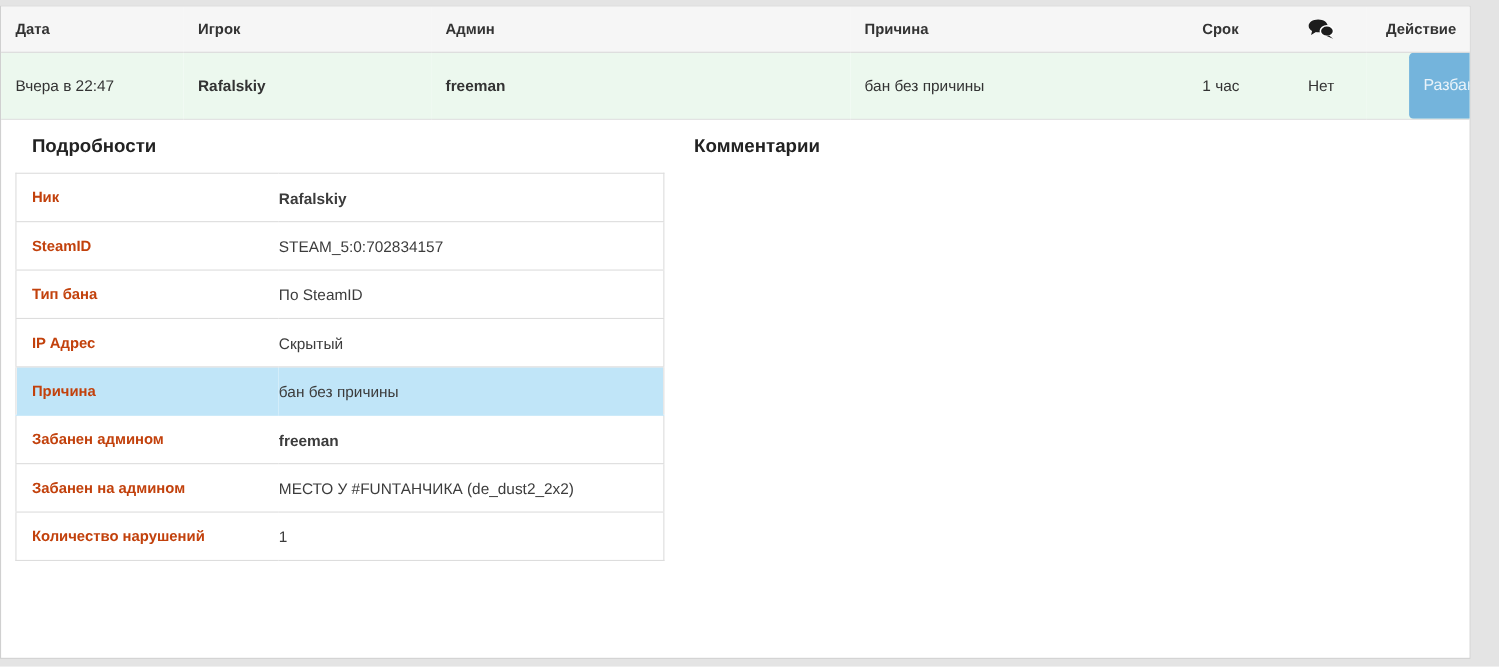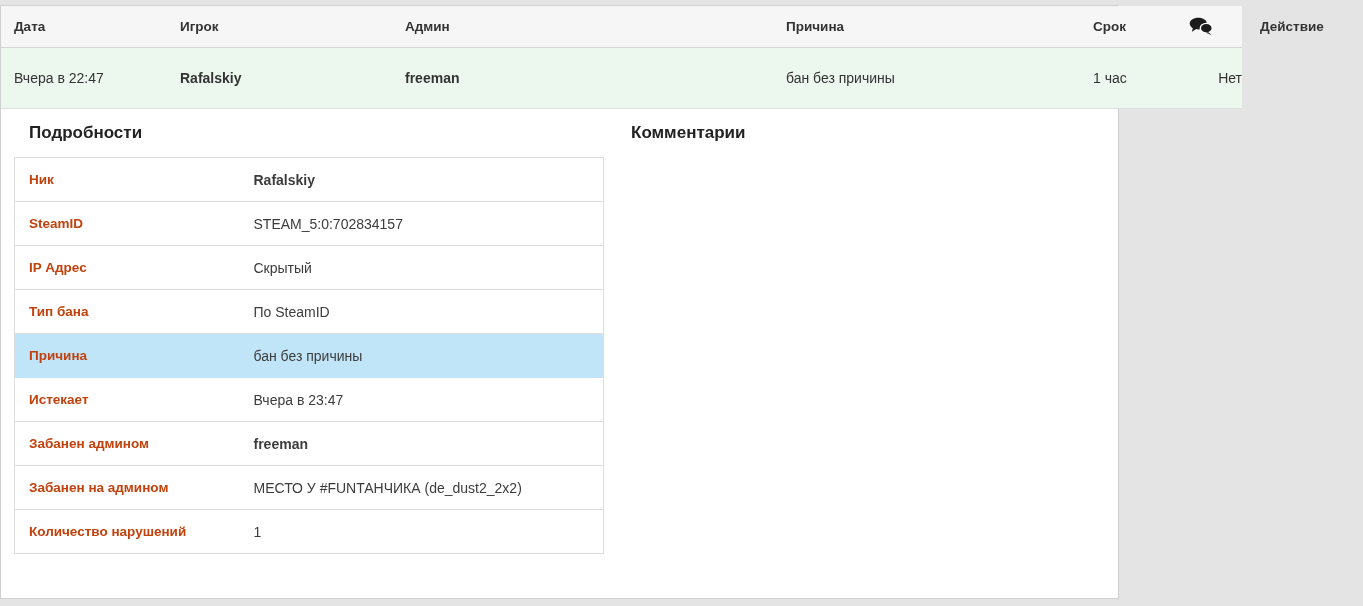--- a/index.html
+++ b/index.html
@@ -12,40 +12,40 @@
   *{box-sizing:border-box;}
   html,body{margin:0;padding:0;}
   body{
     width:1363px;height:606px;overflow:hidden;
     background:#e4e4e4;
     font-family:"Liberation Sans","DejaVu Sans",sans-serif;
     font-size:14px;color:#333;
     -webkit-font-smoothing:antialiased;
   }
   .content{
-    position:absolute;top:5px;left:0;width:1119px;height:594px;
+    position:absolute;top:5px;left:0;width:1337px;height:594px;
     background:#ffffff;border:1px solid #d0d0d0;
   }
   
   table.ban-table{
     width:100%;border-collapse:collapse;table-layout:fixed;
   }
   .ban-table thead tr{height:41px;background:var(--header-gray);}
   .ban-table thead th{
     text-align:left;font-size:13.5px;font-weight:bold;color:#333;
     padding:0 0 0 13px;border-bottom:1px solid #d6d6d6;vertical-align:middle;
   }
   .ban-table thead th.center{text-align:center;padding:0;}
   .ban-table thead th.action-col{padding-left:18px;}
   .ban-table tbody tr.ban-row{height:49px;background:var(--row-green);cursor:pointer;}
   .ban-table tbody td{
     padding:0 0 0 13px;vertical-align:middle;color:#333;
     border-bottom:1px solid #e0e0e0;white-space:nowrap;overflow:hidden;
   }
-  .ban-table tbody td.center{text-align:right;padding:0;}
+  .ban-table tbody td.center{text-align:center;padding:0;}
   .ban-table tbody td.action-col{padding-left:15px;}
   .bold{font-weight:bold;}
   .unban-btn{
     display:inline-block;border:none;border-radius:4px;
     background:var(--accent-blue);color:#e9f3fa;
     font-family:inherit;font-size:14.5px;line-height:1;
     padding:23px 13px;cursor:pointer;margin-left:24px;
   }
   .chat-svg{display:inline-block;vertical-align:middle;}
   
@@ -129,34 +129,30 @@
         <tbody>
           <tr>
             <td class="d-label">Ник</td>
             <td class="d-value bold">Rafalskiy</td>
           </tr>
           <tr>
             <td class="d-label">SteamID</td>
             <td class="d-value">STEAM_5:0:702834157</td>
           </tr>
           <tr>
+            <td class="d-label">Тип бана</td>
+            <td class="d-value">По SteamID</td>
+          </tr>
+          <tr>
             <td class="d-label">IP Адрес</td>
             <td class="d-value">Скрытый</td>
-          </tr>
-          <tr>
-            <td class="d-label">Тип бана</td>
-            <td class="d-value">По SteamID</td>
           </tr>
           <tr class="highlight">
             <td class="d-label">Причина</td>
             <td class="d-value">бан без причины</td>
-          </tr>
-          <tr>
-            <td class="d-label">Истекает</td>
-            <td class="d-value">Вчера в 23:47</td>
           </tr>
           <tr>
             <td class="d-label">Забанен админом</td>
             <td class="d-value bold">freeman</td>
           </tr>
           <tr>
             <td class="d-label">Забанен на админом</td>
             <td class="d-value">МЕСТО У #FUNТАНЧИКА (de_dust2_2x2)</td>
           </tr>
           <tr>

